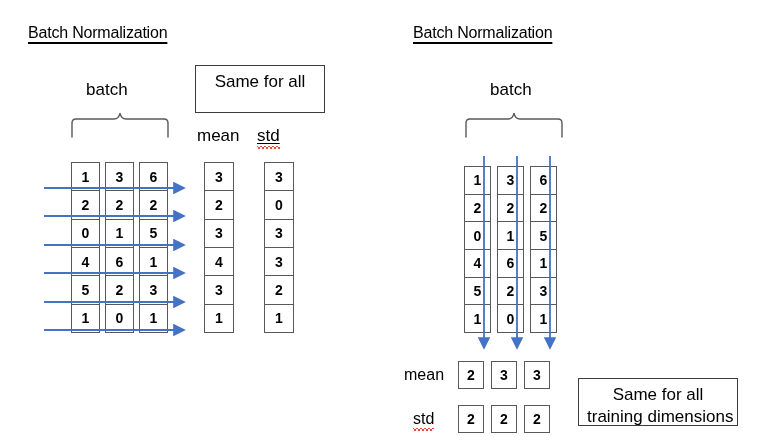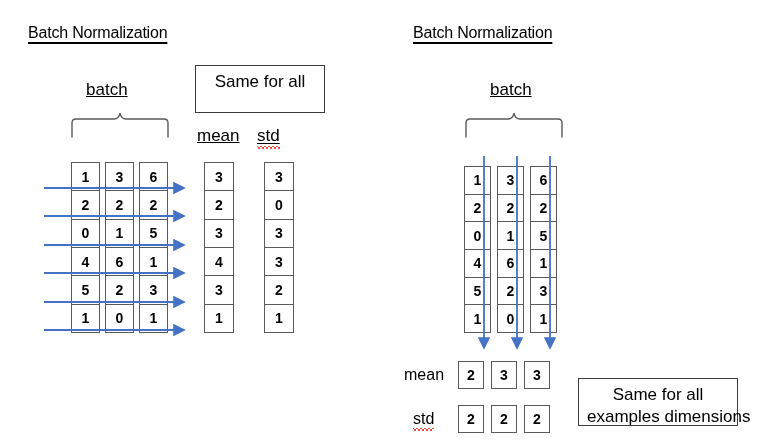--- a/index.html
+++ b/index.html
@@ -14,21 +14,21 @@
 
   
   .sec-title{
     font-size:16px;color:#000;white-space:nowrap;
     text-decoration:underline;text-underline-offset:4px;
     text-decoration-thickness:1.5px;
     letter-spacing:-0.2px;
   }
 
   
-  .lbl{font-size:17px;color:#000;white-space:nowrap;text-decoration:underline;}
+  .lbl{font-size:17px;color:#000;white-space:nowrap;}
   .lbl-sm{font-size:16px;color:#000;white-space:nowrap;}
 
   
   .squiggle{position:relative;display:inline-block;}
   .squiggle::after{
     content:"";position:absolute;left:0;right:0;bottom:-3px;height:3px;
     background-image:
       linear-gradient(45deg,transparent 45%,#e74c3c 45%,#e74c3c 55%,transparent 55%),
       linear-gradient(-45deg,transparent 45%,#e74c3c 45%,#e74c3c 55%,transparent 55%);
     background-size:4px 4px;background-repeat:repeat-x;
@@ -211,16 +211,16 @@
 
   <div class="abs lbl-sm" style="left:413px;top:410px;">
     <span class="squiggle">std</span>
   </div>
   <div class="abs sqbox" style="left:458px;top:405px;width:26px;height:28px;">2</div>
   <div class="abs sqbox" style="left:491px;top:405px;width:26px;height:28px;">2</div>
   <div class="abs sqbox" style="left:524px;top:405px;width:26px;height:28px;">2</div>
 
   <div class="abs callout" style="left:578px;top:378px;width:160px;height:48px;">
     <div>Same for all</div>
-    <div>examples dimensions</div>
+    <div>training dimensions</div>
   </div>
 
 </div>
 
 </body></html>

